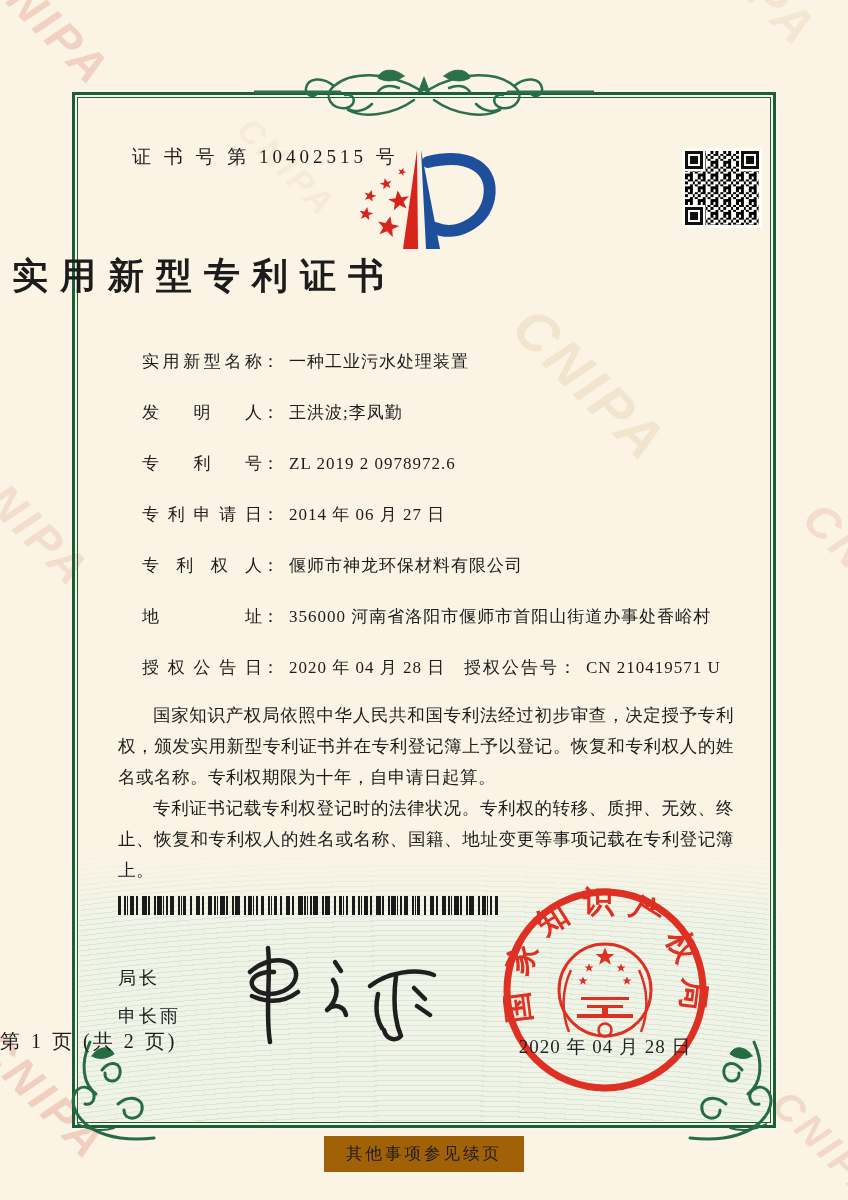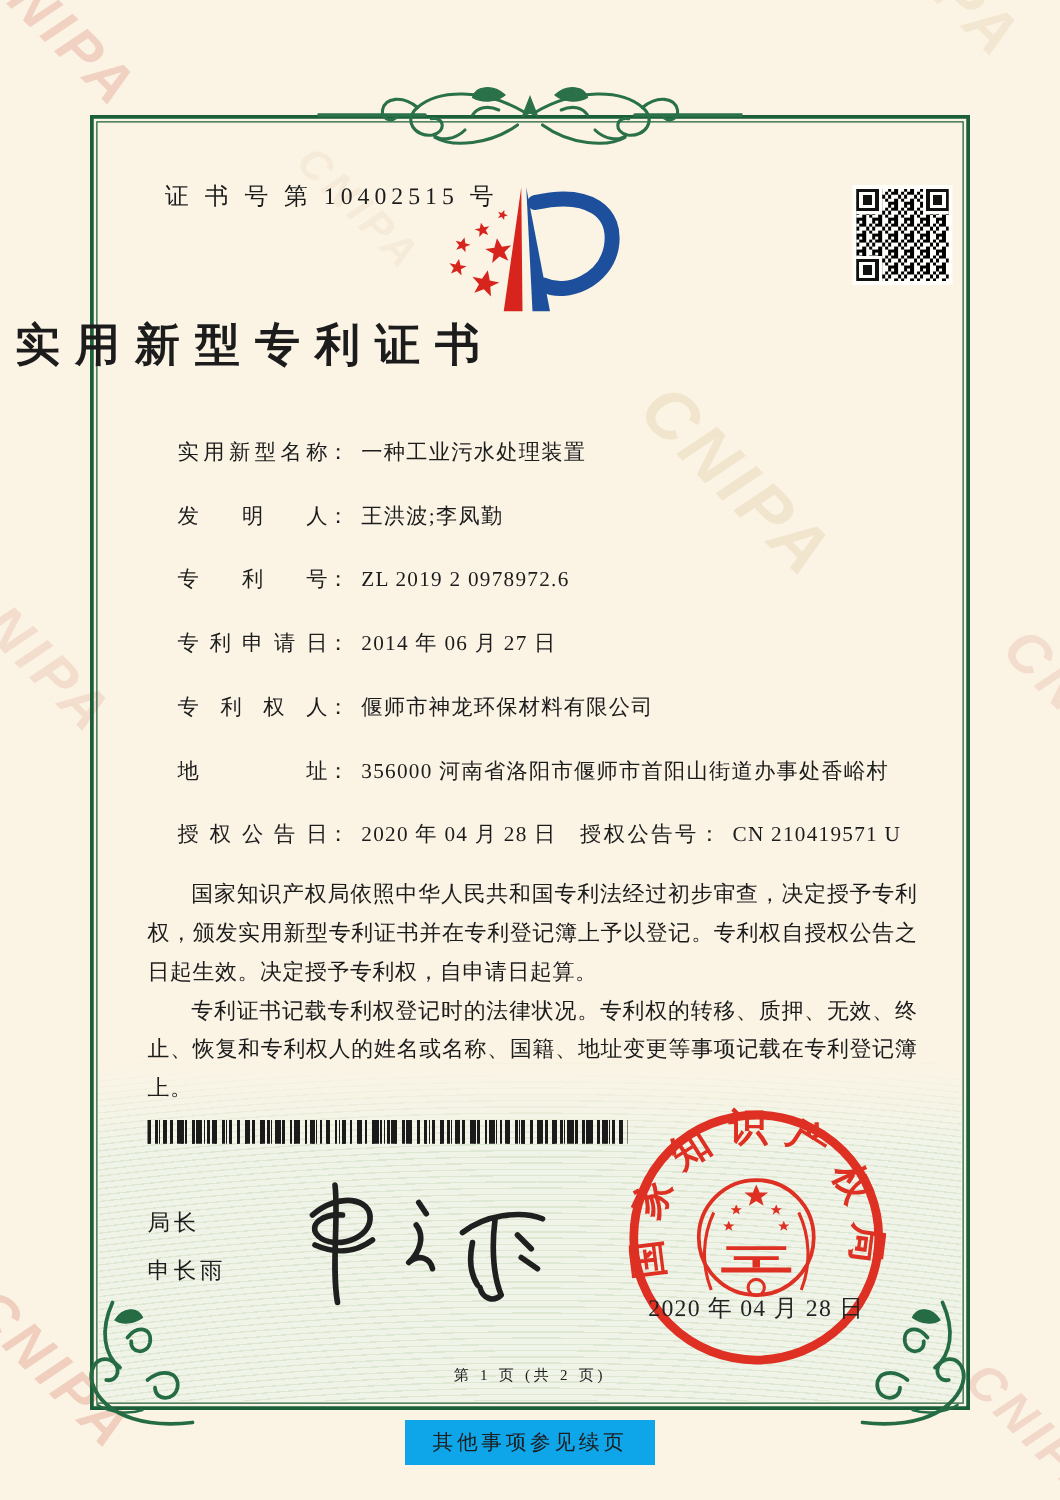--- a/index.html
+++ b/index.html
@@ -82,26 +82,26 @@
     background-image:
       repeating-linear-gradient(90deg,#1a1a1a 0 2px,transparent 2px 6px),
       repeating-linear-gradient(90deg,#1a1a1a 0 3px,transparent 3px 13px),
       repeating-linear-gradient(90deg,#1a1a1a 0 1px,transparent 1px 9px);
   }
   .sig-title { position:absolute; left:118px; top:966px;  font-size:18px; letter-spacing:3px; }
   .sig-name  { position:absolute; left:118px; top:1004px; font-size:18px; letter-spacing:3px; }
   .sig-img   { position:absolute; left:238px; top:942px; }
   .seal      { position:absolute; left:503px; top:884px; z-index:6; opacity:.94; }
   .page-no {
-    position:absolute; left:0; top:1092px; width:100%;
-    text-align:center; font-size:12px; letter-spacing:3px;
+    position:absolute; left:0; top:1028px; width:100%;
+    font-size:20px; letter-spacing:3px;
   }
   .cont-note {
     position:absolute; left:324px; top:1136px; width:200px; height:36px;
-    background:#0ea5e9; line-height:36px; text-align:center;
+    background:#a16207; line-height:36px; text-align:center;
     font-size:16.5px; letter-spacing:3px;
   }
 </style>
 </head>
 <body>
 
 <div class="wm wm1">CNIPA</div>
 <div class="wm wm2">CNIPA</div>
 <div class="wm wm3">CNIPA</div>
 <div class="wm wm4">CNIPA</div>
@@ -224,21 +224,21 @@
     </div>
     <div class="frow">
       <span class="flabel">授权公告日</span><span class="fcolon">：</span><span class="fvalue">2020 年 04 月 28 日</span>
       <span class="pair2">
         <span class="flabel">授权公告号</span><span class="fcolon">：</span><span class="fvalue">CN 210419571 U</span>
       </span>
     </div>
   </div>
 
   <div class="paras">
-    <p>国家知识产权局依照中华人民共和国专利法经过初步审查，决定授予专利权，颁发实用新型专利证书并在专利登记簿上予以登记。专利权自授权公告之日起生效。决定授予专利权，自申请日起算。</p>
+    <p>国家知识产权局依照中华人民共和国专利法经过初步审查，决定授予专利权，颁发实用新型专利证书并在专利登记簿上予以登记。恢复和专利权人的姓名或名称。专利权期限为十年，自申请日起算。</p>
     <p>专利证书记载专利权登记时的法律状况。专利权的转移、质押、无效、终止、恢复和专利权人的姓名或名称、国籍、地址变更等事项记载在专利登记簿上。</p>
   </div>
 
   <div class="barcode"></div>
 
   <div class="sig-title">局长</div>
   <div class="sig-name">申长雨</div>
 
   <svg class="sig-img" width="215" height="105" viewBox="0 0 215 105">
     <g stroke="#1f1f1f" fill="none" stroke-width="4.5" stroke-linecap="round" stroke-linejoin="round">

